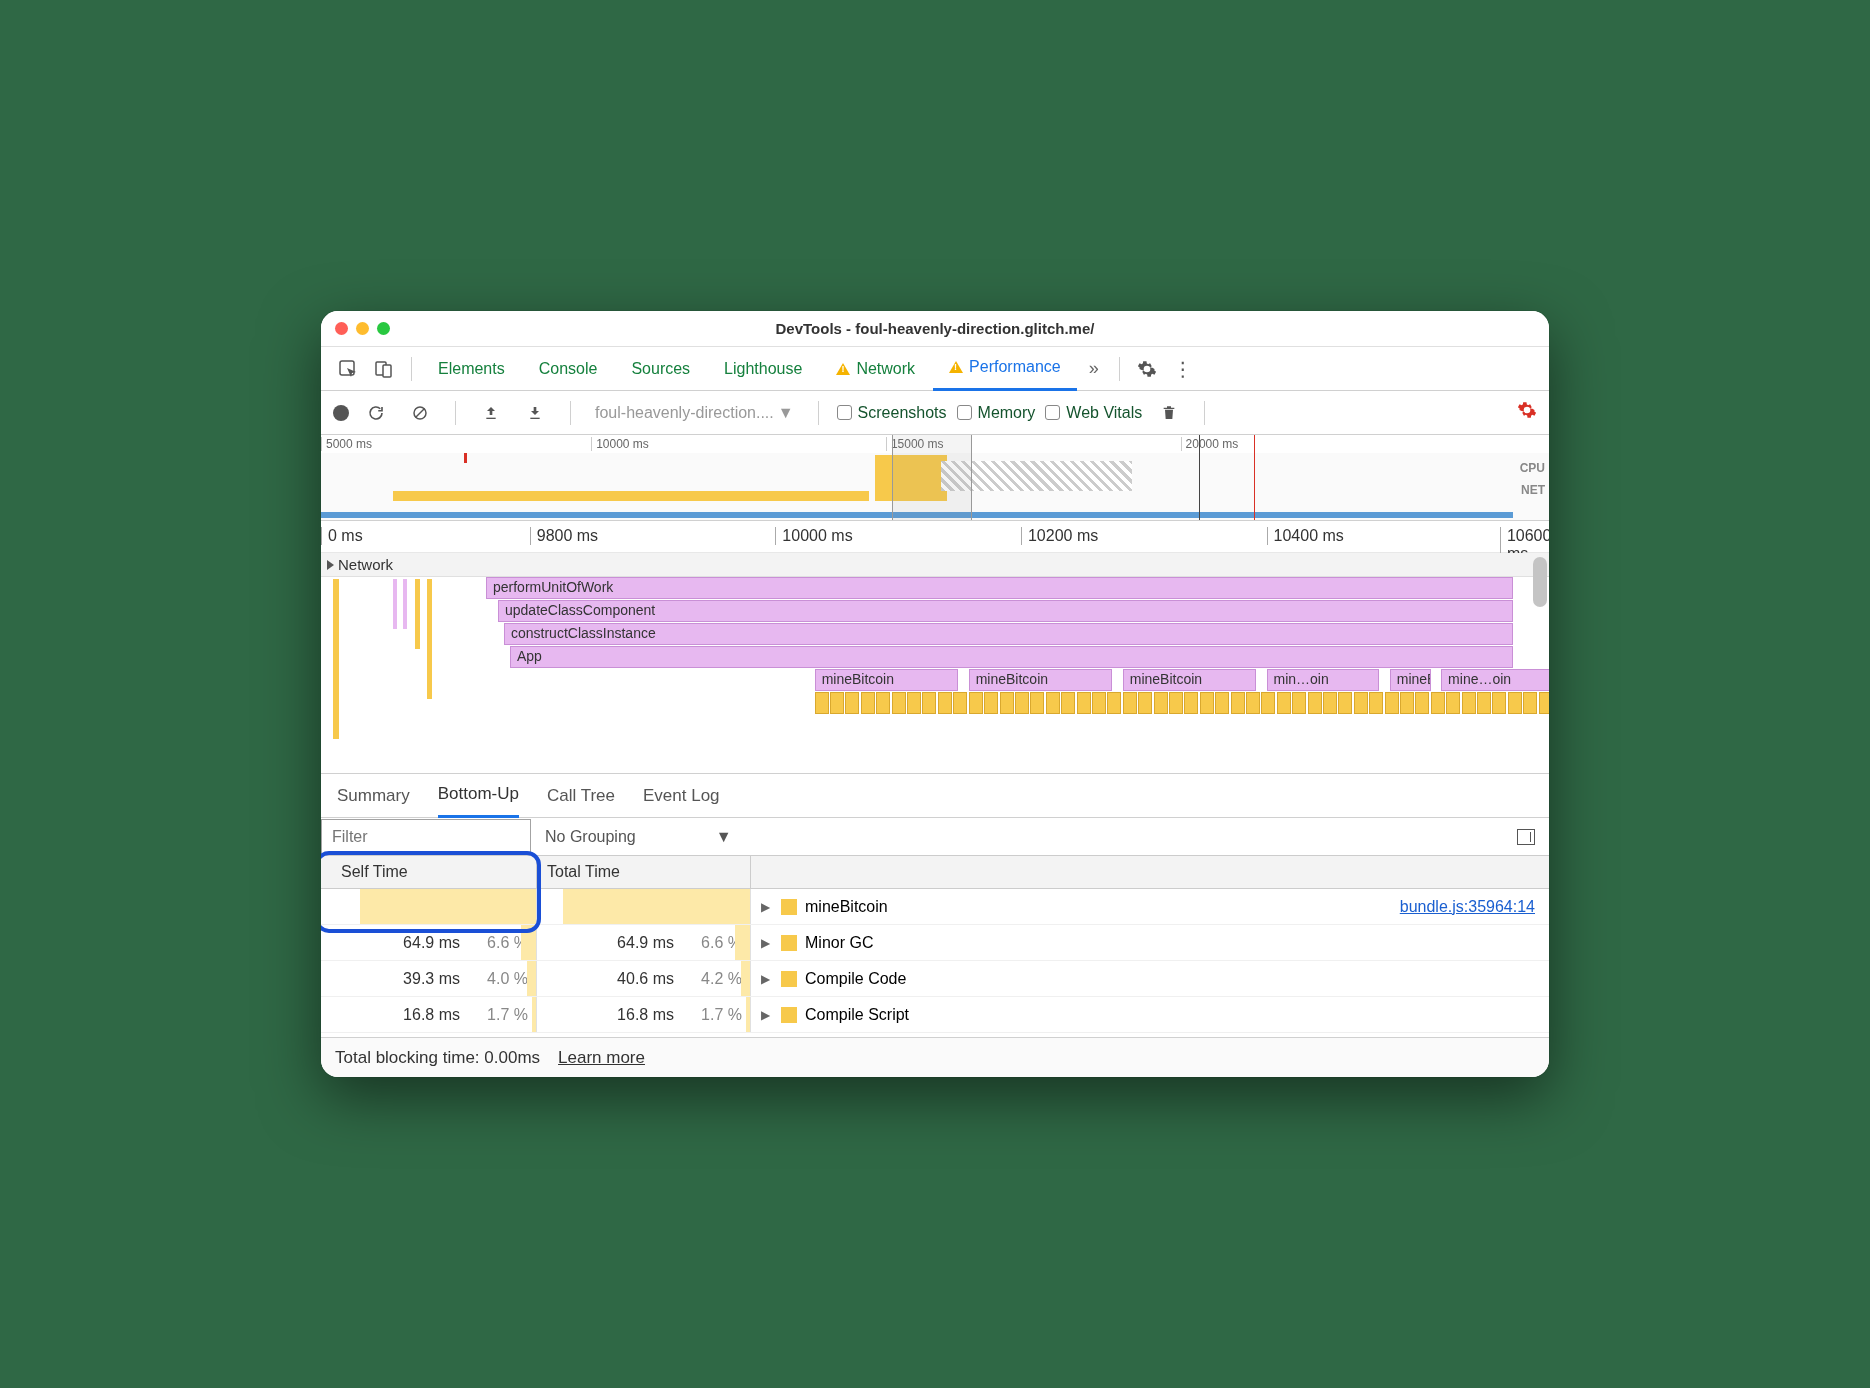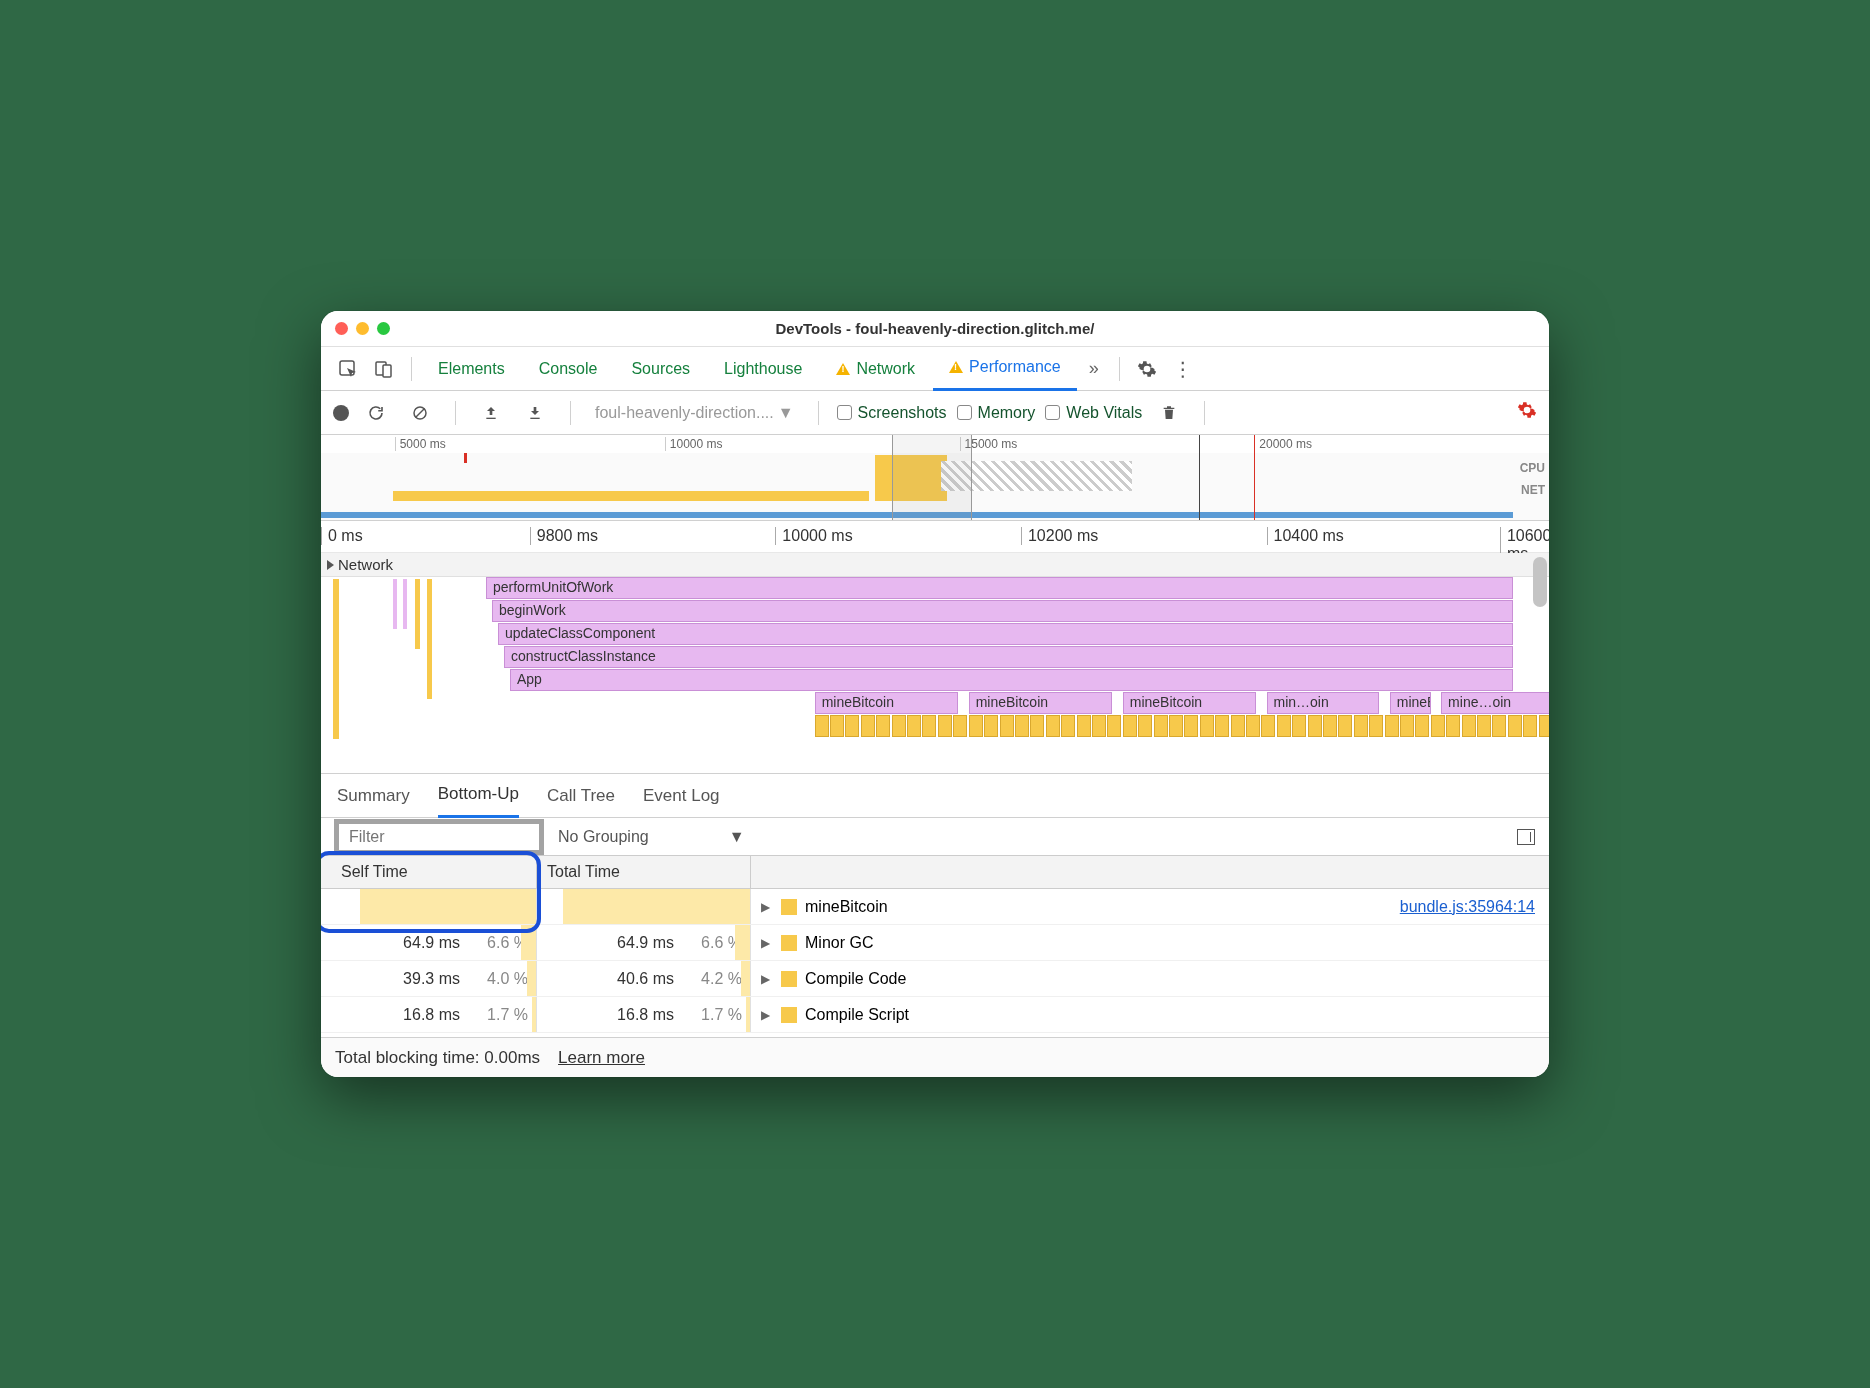--- a/index.html
+++ b/index.html
@@ -65,21 +65,21 @@
   .rec-btn { width: 16px; height: 16px; border-radius: 50%; background: #555; cursor: pointer; }
   .profile-sel { color: #999; padding: 0 6px; display: flex; align-items: center; gap: 4px; cursor: pointer; }
   .chk { display: flex; align-items: center; gap: 6px; color: #14532d; cursor: pointer; }
   .chkbox { width: 15px; height: 15px; border: 1.5px solid #888; border-radius: 3px; }
   .trash { color: #555; cursor: pointer; }
   .gear-red { color: #d93025; font-size: 20px; cursor: pointer; margin-left: auto; }
   .overview {
     height: 86px; border-bottom: 1px solid #d0d0d0; position: relative; font-size: 13px; color: #666;
     background: linear-gradient(to bottom, #fff 0, #fff 18px, #fafafa 18px);
   }
-  .ov-ticks { display: flex; height: 18px; align-items: center; justify-content: flex-end; }
+  .ov-ticks { display: flex; height: 18px; align-items: center; }
   .ov-tick { flex: 1; border-left: 1px solid #ccc; padding-left: 4px; font-size: 12px; }
   .ov-labels { position: absolute; right: 4px; top: 22px; font-size: 12px; font-weight: bold; color: #888; text-align: right; line-height: 22px; }
   .ov-cpu {
     position: absolute; left: 0; right: 36px; top: 18px; height: 48px;
   }
   .ov-netbar { position: absolute; left: 0; right: 36px; bottom: 2px; height: 6px; background: #5b9bd5; }
   .ov-sel { position: absolute; top: 0; bottom: 0; background: rgba(150,150,150,.1); border-left: 1px solid #999; border-right: 1px solid #999; }
   .yellow-hill { position: absolute; bottom: 0; background: #f7c94b; }
   .stripes { position: absolute; background: repeating-linear-gradient(45deg, #ccc 0, #ccc 3px, #fff 3px, #fff 7px); }
   .ruler {
@@ -105,21 +105,21 @@
   .tiny.p { background: #e7b8f0; }
   .detail-tabs {
     height: 44px; display: flex; align-items: center; gap: 28px; padding: 0 16px;
     border-top: 1px solid #d0d0d0; font-size: 17px; color: #555;
   }
   .dtab { height: 44px; display: flex; align-items: center; cursor: pointer; }
   .dtab.active { color: #333; font-weight: 500; border-bottom: 3px solid #1a73e8; }
   .filter-row {
     height: 38px; display: flex; align-items: center; border-top: 1px solid #d0d0d0; font-size: 16px;
   }
-  .filter-input { width: 210px; height: 36px; border: 5px solid #a3a3a3; padding: 0 10px; color: #888; font-size: 16px; margin-left: 13px; }
+  .filter-input { width: 210px; height: 36px; border: 1px solid #a3a3a3; padding: 0 10px; color: #888; font-size: 16px; }
   .grouping-sel { padding: 0 14px; color: #555; display: flex; align-items: center; gap: 80px; cursor: pointer; }
   .panel-icon { margin-left: auto; margin-right: 14px; width: 18px; height: 16px; border: 1.5px solid #555; position: relative; cursor: pointer; }
   .panel-icon::after { content: ""; position: absolute; right: 3px; top: 2px; bottom: 2px; width: 1px; background: #555; }
   .table-head {
     height: 34px; display: flex; align-items: center; background: #f3f3f3;
     border-top: 1px solid #ccc; border-bottom: 1px solid #ccc; font-size: 16px; color: #333;
   }
   .col-self { width: 216px; padding-left: 20px; border-right: 1px solid #ccc; height: 100%; display: flex; align-items: center; }
   .col-total { width: 214px; padding-left: 10px; border-right: 1px solid #ccc; height: 100%; display: flex; align-items: center; }
   .col-activity { flex: 1; padding-left: 10px; }
@@ -295,23 +295,20 @@
     <div class="tiny-bars">
       <div class="tiny" style="left:0;top:0;width:6px;height:160px"></div>
       <div class="tiny p" style="left:60px;top:0;width:4px;height:50px"></div>
       <div class="tiny p" style="left:70px;top:0;width:4px;height:50px"></div>
       <div class="tiny" style="left:82px;top:0;width:5px;height:70px"></div>
       <div class="tiny" style="left:94px;top:0;width:5px;height:120px"></div>
     </div>
     <div class="flame-stack" id="flame-stack">
         <div class="flame-row">
           <div class="flame-bar" style="left: 0px; right: 0px;">performUnitOfWork</div>
-        </div>
-        <div class="flame-row">
-          <div class="flame-bar" style="left: 6px; right: 0px;">beginWork</div>
         </div>
         <div class="flame-row">
           <div class="flame-bar" style="left: 12px; right: 0px;">updateClassComponent</div>
         </div>
         <div class="flame-row">
           <div class="flame-bar" style="left: 18px; right: 0px;">constructClassInstance</div>
         </div>
         <div class="flame-row">
           <div class="flame-bar" style="left: 24px; right: 0px;">App</div>
         </div>

